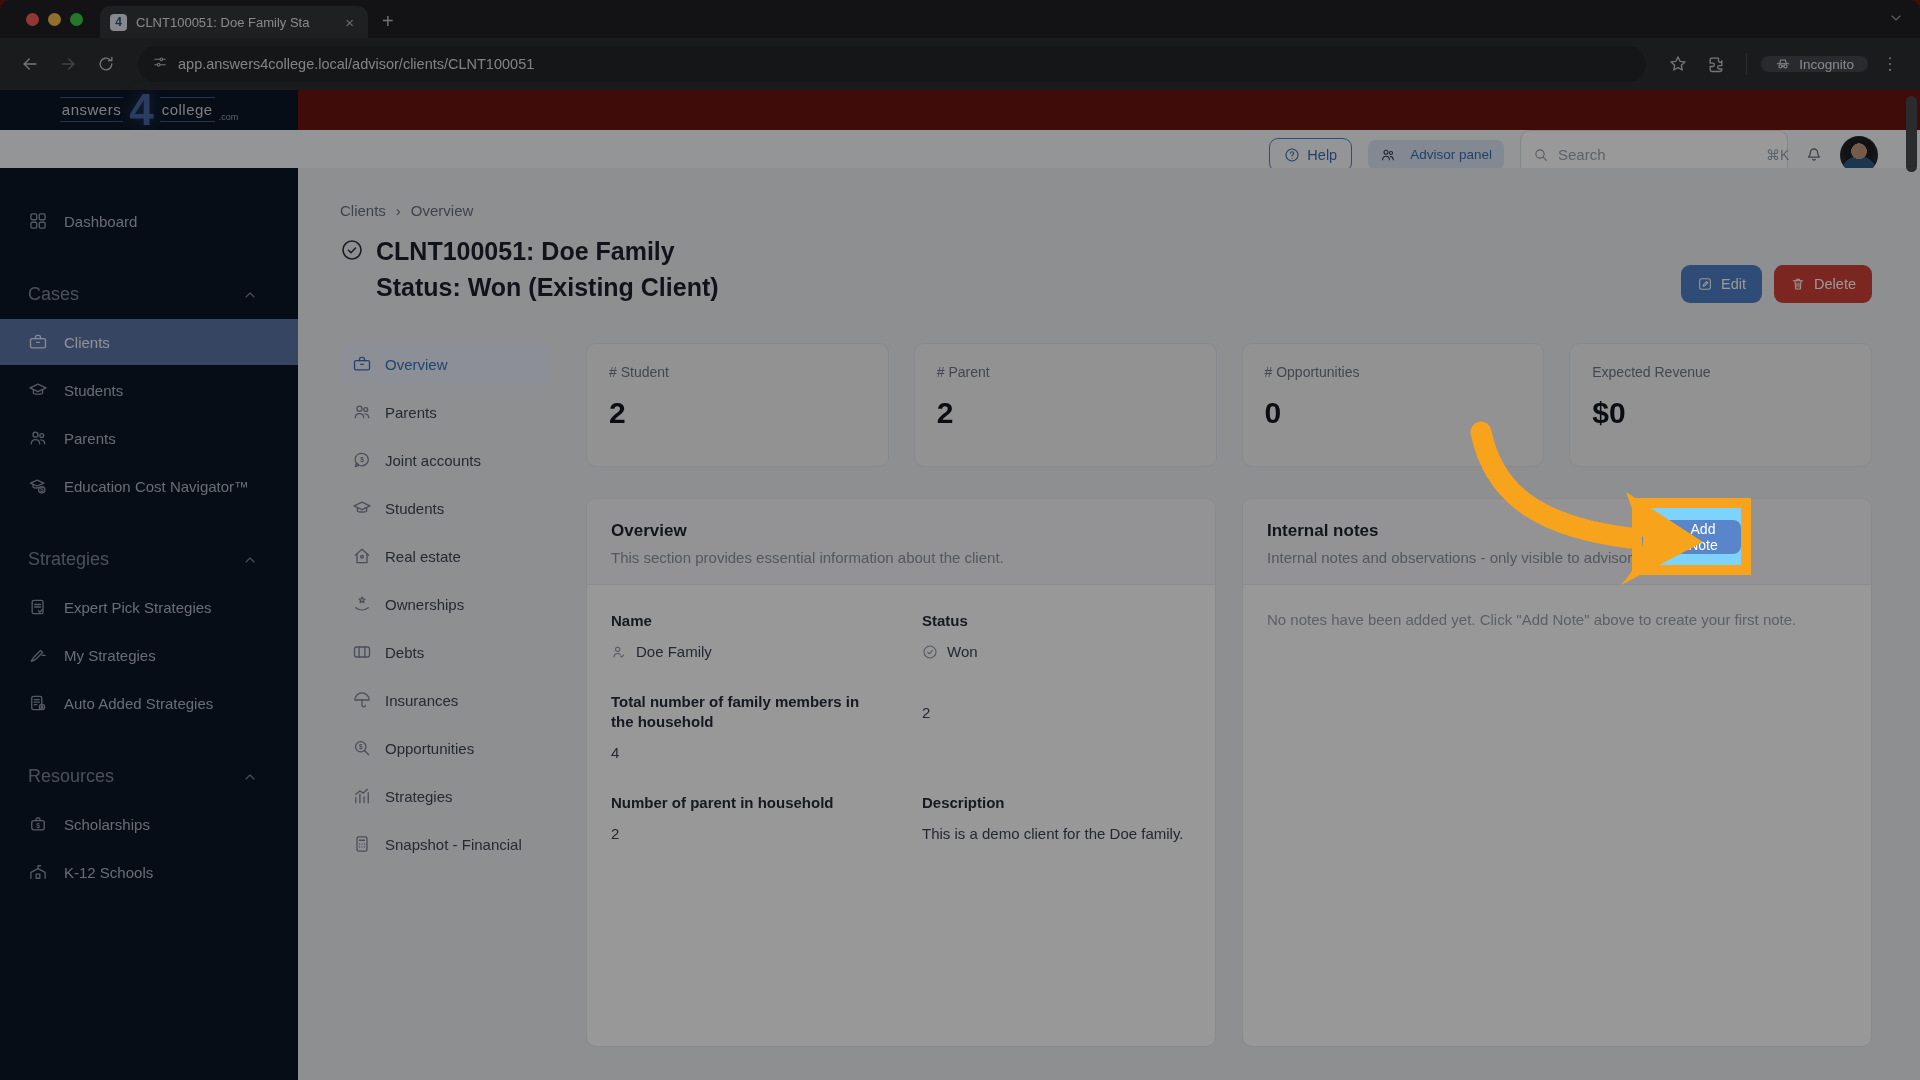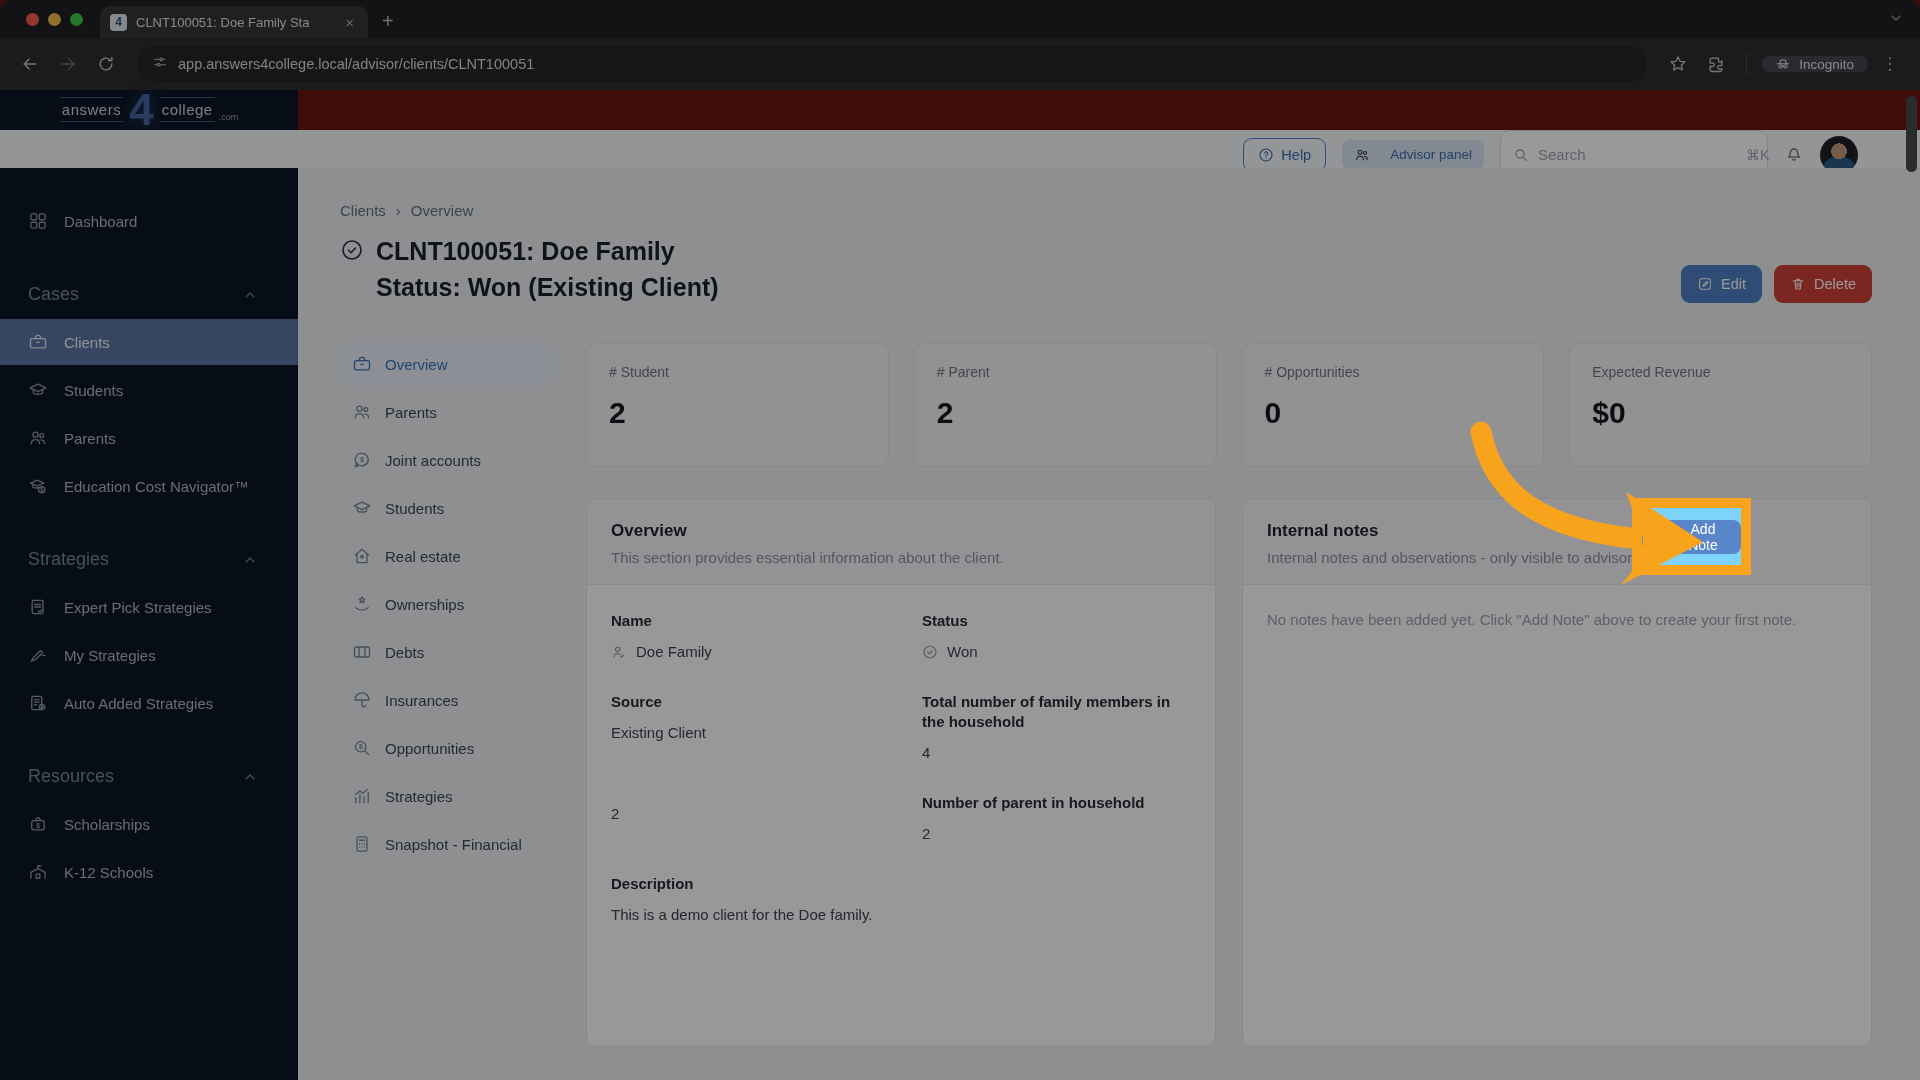--- a/index.html
+++ b/index.html
@@ -33,24 +33,24 @@
            gap:8px; padding:0 14px; color:#e0e2e5; font-size:13.5px; }
 
   
   .app-header { height:78px; display:flex;flex-direction:column; }
   .logo-box { width:298px; height:78px; background:#0d1726; display:flex; align-items:center; justify-content:center; gap:4px; }
   .logo-word { font-size:15px; letter-spacing:.5px; color:#ccd2db; border-top:1px solid #3e577f;
                border-bottom:1px solid #3e577f; padding:3px 2px; }
   .logo-4 { font-size:44px; font-weight:bold; color:#46659e; line-height:.9; margin:0 2px; text-shadow:0 0 14px rgba(40,70,120,.8); }
   .logo-com { font-size:9px; color:#9aa3b2; align-self:flex-end; margin-bottom:8px; }
   .header-right { flex:1; background:#f7f8fa; display:flex; align-items:center; justify-content:flex-end;
-                  gap:16px; padding-right:62px; border-bottom:1px solid #eab308; }
+                  gap:16px; padding-right:42px; border-bottom:1px solid #eab308; }
   .help-btn { height:34px; display:flex; align-items:center; gap:7px; padding:0 14px; border:1px solid #4d82c8;
               border-radius:9px; color:#3b6cae; font-size:14.5px; background:transparent; }
-  .advisor-pill { height:30px; display:flex; align-items:center; gap:20px; padding:0 12px; background:#dbe4f3;
+  .advisor-pill { height:30px; display:flex; align-items:center; gap:14px; padding:0 12px; background:#dbe4f3;
                   border-radius:8px; color:#3b6cae; font-size:13.5px; }
   .advisor-pill .ic { color:#2e3947; }
   .searchbox { width:268px; height:50px; background:#fff; border:1px solid #dcdfe5; border-radius:10px;
                display:flex; align-items:center; gap:9px; padding:0 12px; color:#8c93a0; }
   .searchbox input { border:none; outline:none; flex:1; font-size:15px; color:#333; background:transparent;
                      font-family:inherit; }
   .searchbox input::placeholder { color:#9aa1ac; }
   .kbd { font-size:14px; color:#9aa1ac; }
   .bell { color:#6b7077; }
   .avatar { width:38px; height:38px; border-radius:50%;
@@ -528,26 +528,20 @@
                     <div class="f-label">Status</div>
                     <div class="f-value">
                       <svg class="ic sm" viewBox="0 0 24 24">
                           <circle cx="12" cy="12" r="9"></circle>
                           <polyline points="8.5 12.2 11 14.7 15.5 10"></polyline>
                         </svg>
                       <span>Won</span>
                     </div>
                   </div>
                   <div>
-                    <div class="f-label">Source</div>
-                    <div class="f-value">
-                        <span>Existing Client</span>
-                      </div>
-                  </div>
-                  <div>
                     <div class="f-label">Total number of family members in the household</div>
                     <div class="f-value">
                         <span>4</span>
                       </div>
                   </div>
                   <div>
                     <div class="f-value">
                         <span>2</span>
                       </div>
                   </div>

